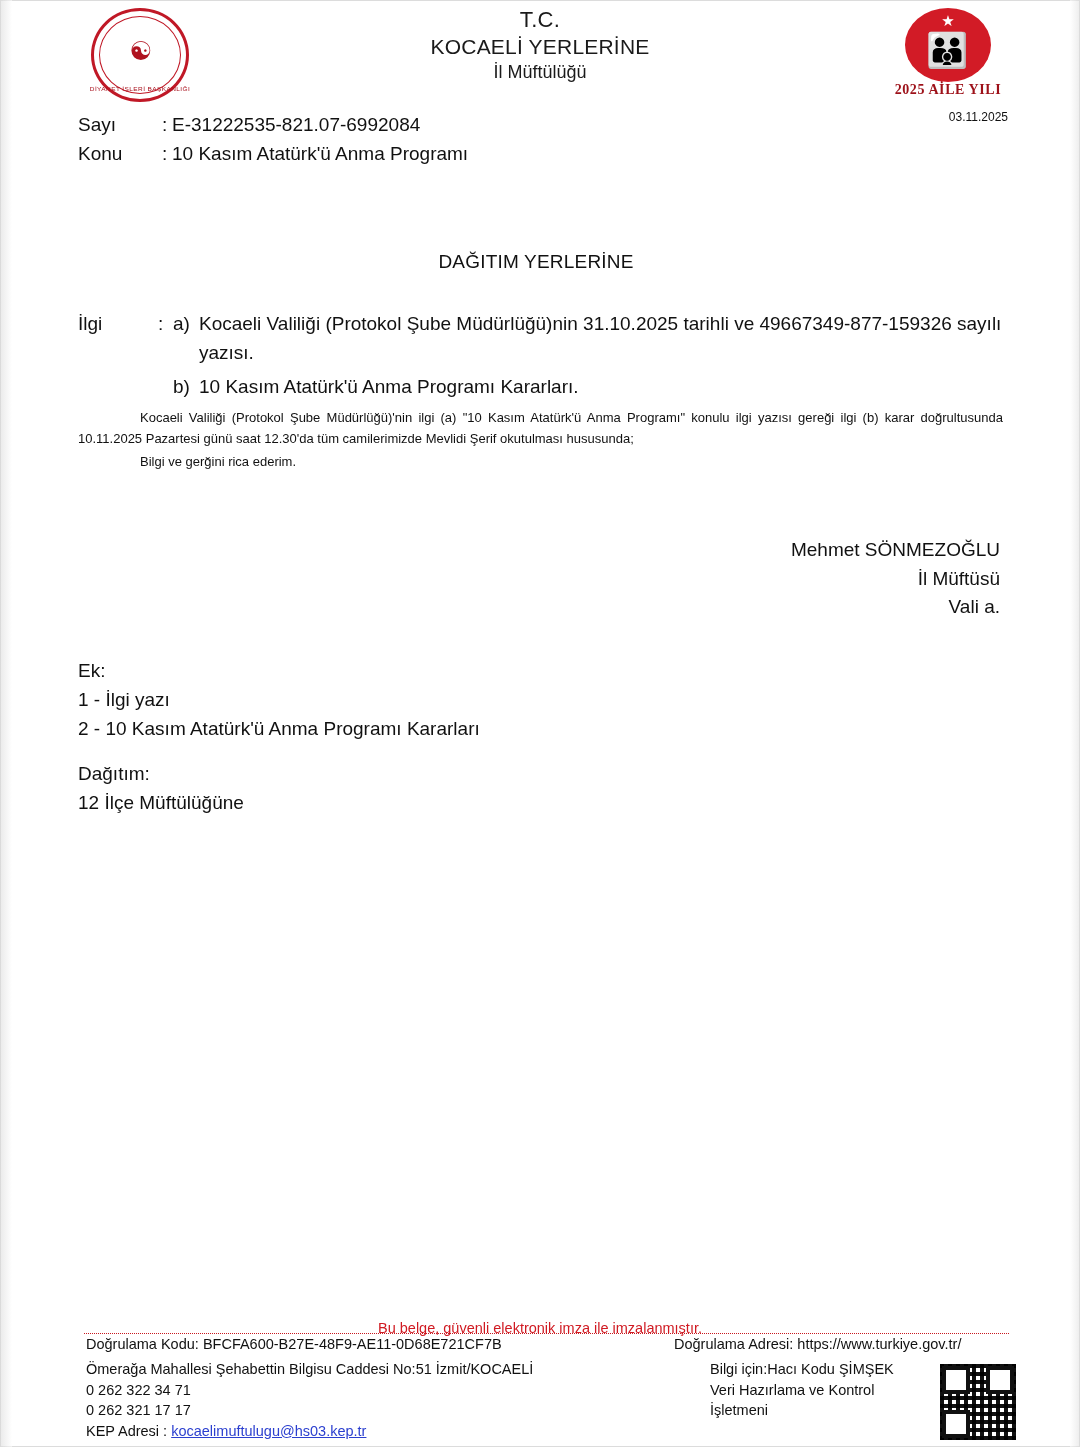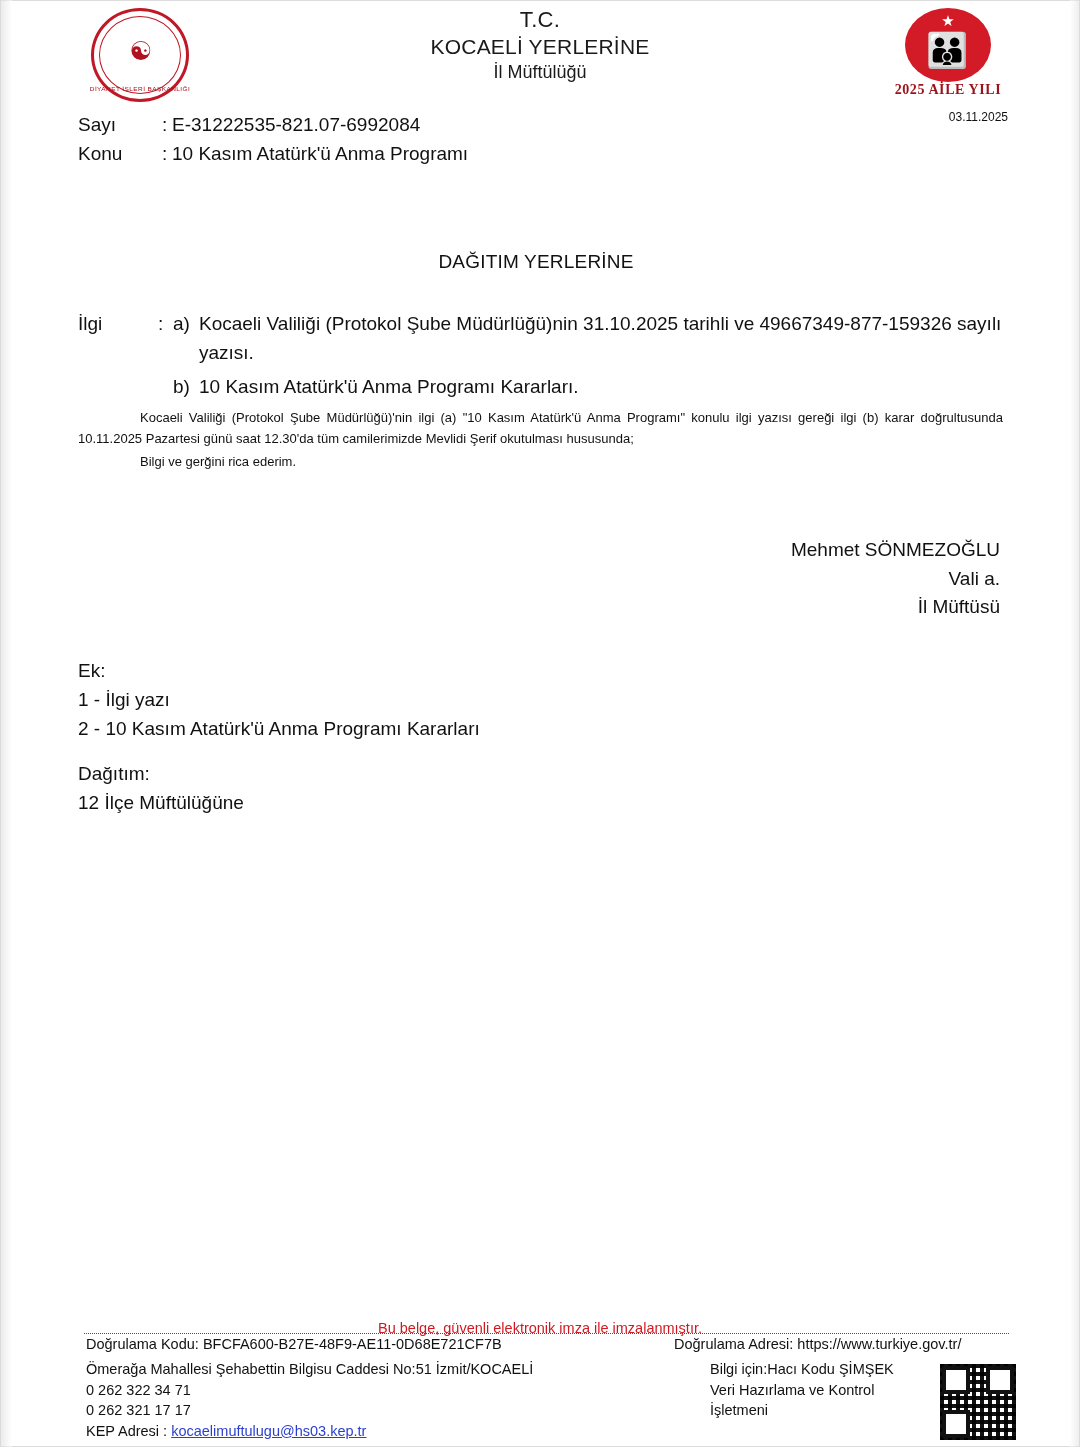--- a/index.html
+++ b/index.html
@@ -381,22 +381,22 @@
       </div>
     </div>
 
     <div class="para">
       <p class="indent">Kocaeli Valiliği (Protokol Şube Müdürlüğü)'nin ilgi (a) "10 Kasım Atatürk'ü Anma Programı" konulu ilgi yazısı gereği ilgi (b) karar doğrultusunda 10.11.2025 Pazartesi günü saat 12.30'da tüm camilerimizde  Mevlidi Şerif okutulması hususunda;</p>
       <p class="second">Bilgi ve gerğini rica ederim.</p>
     </div>
 
     <div class="signature">
       <div>Mehmet SÖNMEZOĞLU</div>
+      <div>İl Müftüsü</div>
       <div>Vali a.</div>
-      <div>İl Müftüsü</div>
     </div>
 
     <div class="ek">
       <div>Ek:</div>
       <div>1 - İlgi yazı</div>
       <div>2 - 10 Kasım Atatürk'ü Anma Programı Kararları</div>
     </div>
 
     <div class="dagitim">
       <div>Dağıtım:</div>

